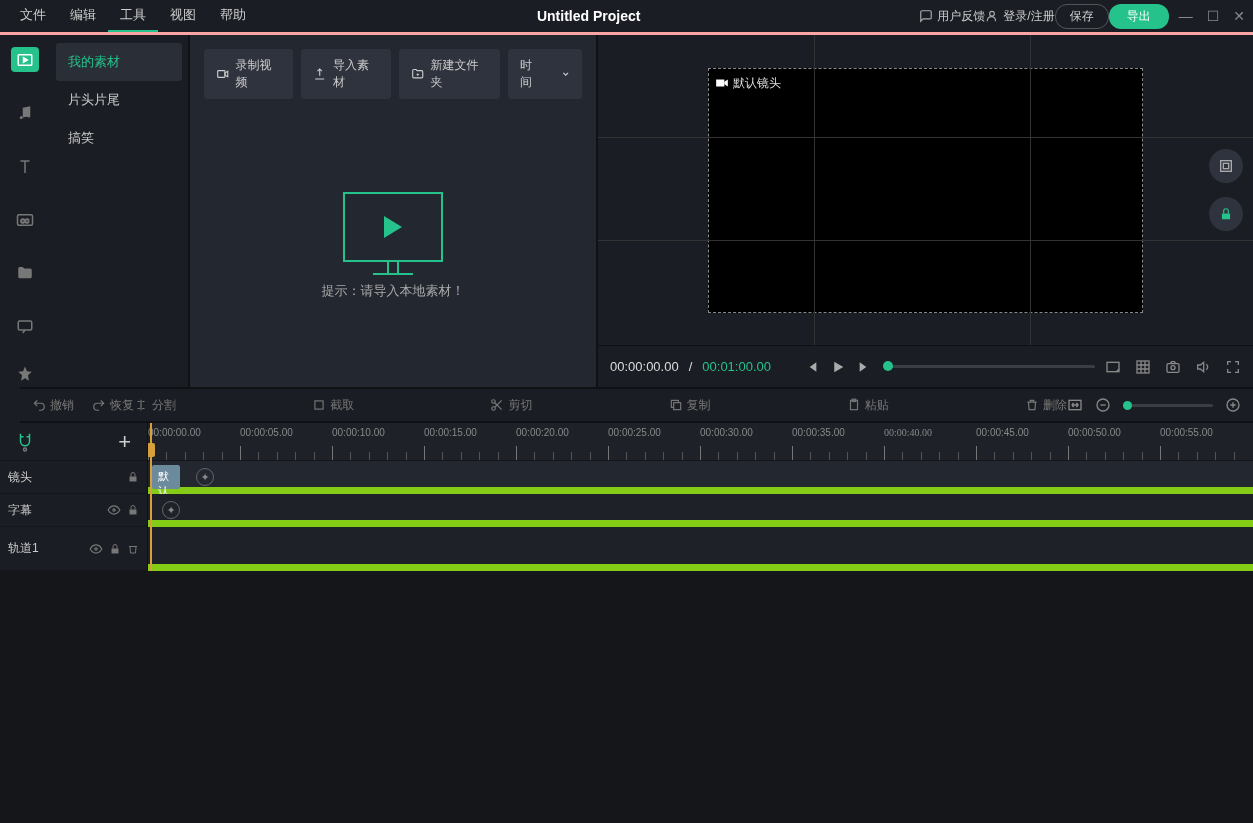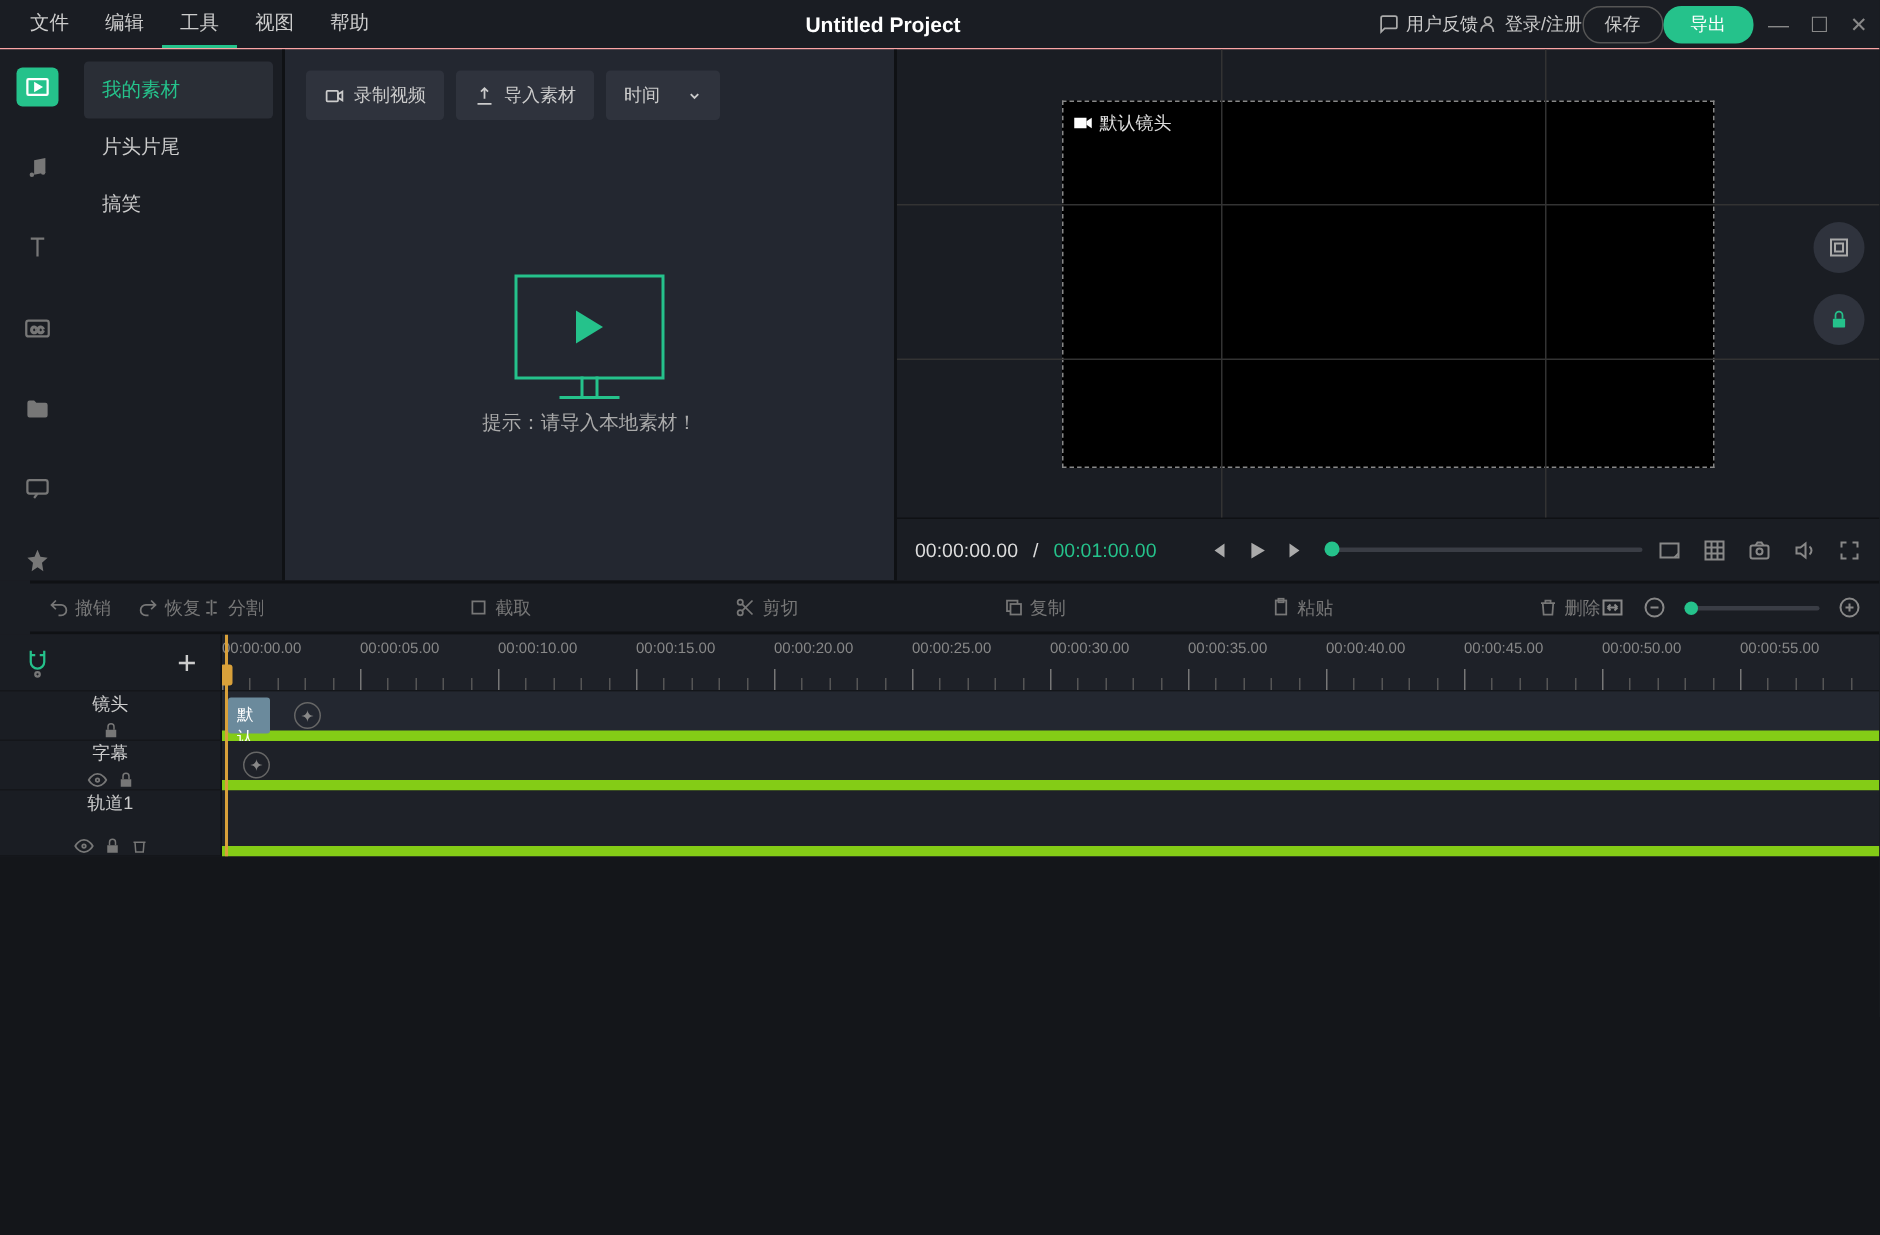--- a/index.html
+++ b/index.html
@@ -1,20 +1,20 @@
 <!DOCTYPE html>
 <html><head>
 <meta charset="utf-8">
 <style>
 * { margin: 0; padding: 0; box-sizing: border-box; font-family: "Microsoft YaHei", sans-serif; }
 body { background: #1a1d23; color: #ccc; width: 1253px; height: 823px; overflow: hidden; font-size: 12px; }
 .app { width: 100%; height: 100%; display: flex; flex-direction: column; }
 
 
-.titlebar { height: 32px; background: #1a1d23; display: flex; align-items: center; padding: 16px 8px; border-bottom: 1px solid #fca5a5; }
+.titlebar { height: 32px; background: #1a1d23; display: flex; align-items: center; padding: 16px 8px; border-bottom: 3px solid #fca5a5; }
 .menu { display: flex; gap: 0; }
 .menu-item { padding: 6px 12px; cursor: pointer; color: #ccc; font-size: 13px; }
 .menu-item.active { border-bottom: 2px solid #25c28b; }
 .title-center { flex: 1; text-align: center; font-weight: bold; font-size: 14px; color: #fff; }
 .title-right { display: flex; align-items: center; }
 .title-link { display: flex; align-items: center; gap: 4px; color: #ccc; cursor: pointer; font-size: 12px; }
 .btn-save { border: 1px solid #555; border-radius: 12px; padding: 3px 14px; color: #ccc; cursor: pointer; background: transparent; font-size: 12px; }
 .btn-export { background: #25c28b; border-radius: 12px; padding: 4px 18px; color: #fff; cursor: pointer; font-size: 12px; }
 .win-controls { display: flex; gap: 14px; margin-left: 10px; color: #888; }
 .win-btn { cursor: pointer; font-size: 14px; }
@@ -64,21 +64,21 @@
 .et-btn { display: flex; align-items: center; gap: 4px; color: #777; cursor: pointer; font-size: 12px; }
 .et-center { flex: 1; display: flex; justify-content: space-between; gap: 22px; }
 .et-right { display: flex; align-items: center; gap: 12px; }
 .zoom-slider { width: 90px; height: 3px; background: #3a3d45; border-radius: 2px; position: relative; }
 .zoom-dot { width: 9px; height: 9px; border-radius: 50%; background: #25c28b; position: absolute; left: 0; top: -3px; }
 
 
 .timeline { flex: 0 0 auto; background: #1a1d23; display: flex; flex-direction: column; min-height: 0; }
 .timeline-body { display: flex; flex: 1; min-height: 0; }
 .track-headers { width: 148px; background: #1a1d23; border-right: 1px solid #0f1114; }
-.track-head-row { height: 33px; display: flex; align-items: center; padding: 0 8px; color: #ccc; font-size: 12px; justify-content: space-between; border-bottom: 1px solid #14161a; flex-direction: column;}
+.track-head-row { height: 33px; display: flex; align-items: center; padding: 0 8px; color: #ccc; font-size: 12px; justify-content: space-between; border-bottom: 1px solid #14161a;}
 .track-head-icons { display: flex; gap: 6px; color: #777; }
 .first-head-row { height: 38px; display: flex; align-items: center; justify-content: space-between; padding: 0 16px; border-bottom: 1px solid #14161a;}
 .track-lanes { flex: 1; position: relative; overflow: hidden; }
 .ruler { height: 38px; background: #1e2128; position: relative; border-bottom: 1px solid #14161a; }
 .ruler-label { position: absolute; top: 4px; font-size: 10px; color: #888; }
 .ruler-tick { position: absolute; bottom: 0; width: 1px; height: 8px; background: #555; }
 .ruler-tick.major { height: 14px; background: #777; }
 .playhead-line { position: absolute; top: 0; bottom: 0; width: 2px; background: #d8a03a; left: 2px; z-index: 5; }
 .playhead-head { position: absolute; top: 20px; left: -3px; width: 8px; height: 14px; background: #d8a03a; border-radius: 2px; }
 .lane { height: 33px; background: #1e2128; border-bottom: 7px solid #84cc16; position: relative; }
@@ -184,20 +184,27 @@
               <rect x="3" y="6" width="13" height="12" rx="1"></rect>
               <path d="M16 10l5-3v10l-5-3z"></path>
             </svg>
           <span>录制视频</span>
         </div>
         <div class="tool-btn">
           <svg width="14" height="14" viewBox="0 0 24 24" fill="none" stroke="#ccc" stroke-width="2">
               <path d="M12 3v12M8 7l4-4 4 4M4 21h16"></path>
             </svg>
           <span>导入素材</span>
+        </div>
+        <div class="tool-btn">
+          <svg width="14" height="14" viewBox="0 0 24 24" fill="none" stroke="#ccc" stroke-width="2">
+              <path d="M3 6a2 2 0 0 1 2-2h4l2 2h8a2 2 0 0 1 2 2v9a2 2 0 0 1-2 2H5a2 2 0 0 1-2-2z"></path>
+              <path d="M12 11v4M10 13h4"></path>
+            </svg>
+          <span>新建文件夹</span>
         </div>
         <div class="tool-select">
           <span>时间</span>
           <svg width="10" height="10" viewBox="0 0 24 24" fill="none" stroke="#ccc" stroke-width="3">
               <path d="M6 9l6 6 6-6"></path>
             </svg>
         </div>
       </div>
       <div class="empty-state">
         <div class="monitor-icon">
@@ -477,21 +484,21 @@
               <div class="ruler-tick" style="left: 570.4px;"></div>
               <div class="ruler-tick" style="left: 588.8px;"></div>
               <div class="ruler-tick" style="left: 607.2px;"></div>
               <div class="ruler-tick" style="left: 625.6px;"></div>
               <div class="ruler-label" style="left: 644px;">00:00:35.00</div>
               <div class="ruler-tick major" style="left: 644px;"></div>
               <div class="ruler-tick" style="left: 662.4px;"></div>
               <div class="ruler-tick" style="left: 680.8px;"></div>
               <div class="ruler-tick" style="left: 699.2px;"></div>
               <div class="ruler-tick" style="left: 717.6px;"></div>
-              <div class="ruler-label" style="left: 736px;">00:00:40.00</div>
+              <div class="ruler-label" style="left: 736px; font-family: Liberation Serif, serif;">00:00:40.00</div>
               <div class="ruler-tick major" style="left: 736px;"></div>
               <div class="ruler-tick" style="left: 754.4px;"></div>
               <div class="ruler-tick" style="left: 772.8px;"></div>
               <div class="ruler-tick" style="left: 791.2px;"></div>
               <div class="ruler-tick" style="left: 809.6px;"></div>
               <div class="ruler-label" style="left: 828px;">00:00:45.00</div>
               <div class="ruler-tick major" style="left: 828px;"></div>
               <div class="ruler-tick" style="left: 846.4px;"></div>
               <div class="ruler-tick" style="left: 864.8px;"></div>
               <div class="ruler-tick" style="left: 883.2px;"></div>

